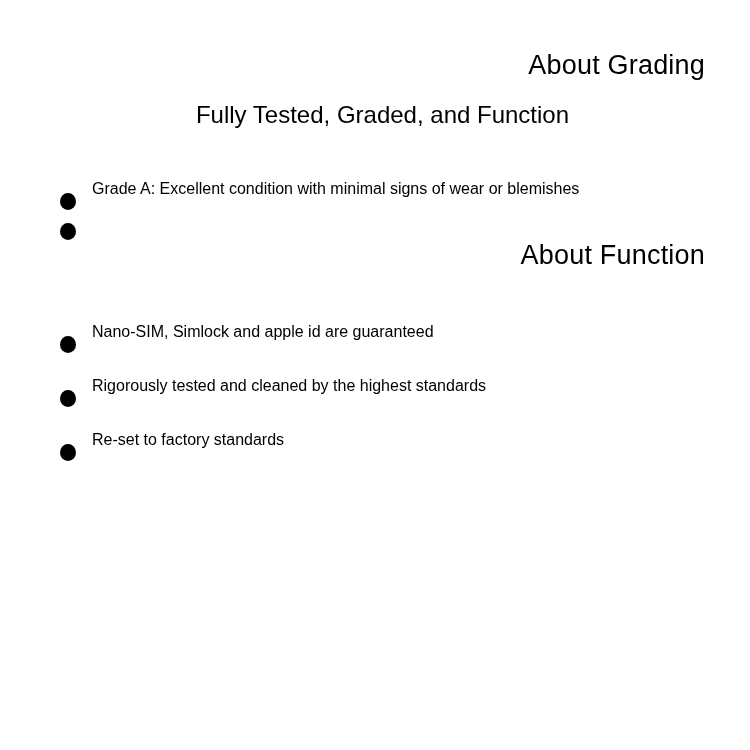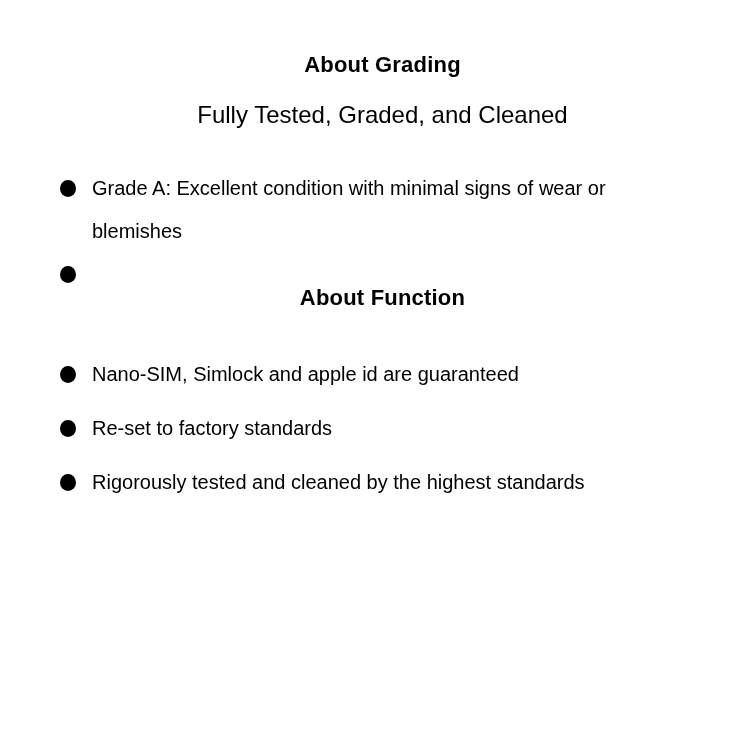--- a/index.html
+++ b/index.html
@@ -15,24 +15,24 @@
     overflow: hidden;
   }
   .page {
     box-sizing: border-box;
     width: 750px;
     height: 750px;
     padding: 50px 45px 0 60px;
   }
   .section-title {
     margin: 0;
-    font-size: 22px;
-    font-weight: bold;
+    font-size: 27px;
+    font-weight: normal;
     line-height: 30px;
-    text-align: center;
+    text-align: right;
     letter-spacing: 0.2px;
   }
   .subtitle {
     margin: 20px 0 0 0;
     font-size: 24px;
     font-weight: normal;
     line-height: 30px;
     text-align: center;
   }
   .bullet-list {
@@ -44,22 +44,22 @@
     margin-top: 37px;
   }
   .function-title {
     margin-top: 0;
   }
   .function-list {
     margin-top: 40px;
   }
   .bullet-item {
     display: flex;
-    align-items: flex-start;
-    font-size: 20px;
+    align-items: flex-end;
+    font-size: 16px;
     line-height: 43px;
   }
   .function-list .bullet-item {
     margin-bottom: 11px;
   }
   .bullet-dot {
     flex: 0 0 auto;
     width: 16px;
     height: 17px;
     border-radius: 50%;
@@ -71,42 +71,42 @@
     max-width: 557px;
   }
 </style>
 </head>
 <body>
 
 <div class="page">
 
   <h1 class="section-title">About Grading</h1>
 
-  <p class="subtitle">Fully Tested, Graded, and Cleaned</p>
+  <p class="subtitle">Fully Tested, Graded, and Function</p>
 
   <ul class="bullet-list grading-list">
     <li class="bullet-item">
       <span class="bullet-dot"></span>
       <span class="item-text">Grade A: Excellent condition with minimal signs of wear or blemishes</span>
     </li>
     <li class="bullet-item">
       <span class="bullet-dot"></span>
     </li>
   </ul>
 
   <h2 class="section-title function-title">About Function</h2>
 
   <ul class="bullet-list function-list">
     <li class="bullet-item">
       <span class="bullet-dot"></span>
       <span class="item-text">Nano-SIM, Simlock and apple id are guaranteed</span>
     </li>
     <li class="bullet-item">
       <span class="bullet-dot"></span>
-      <span class="item-text">Re-set to factory standards</span>
+      <span class="item-text">Rigorously tested and cleaned by the highest standards</span>
     </li>
     <li class="bullet-item">
       <span class="bullet-dot"></span>
-      <span class="item-text">Rigorously tested and cleaned by the highest standards</span>
+      <span class="item-text">Re-set to factory standards</span>
     </li>
   </ul>
 
 </div>
 
 </body></html>

